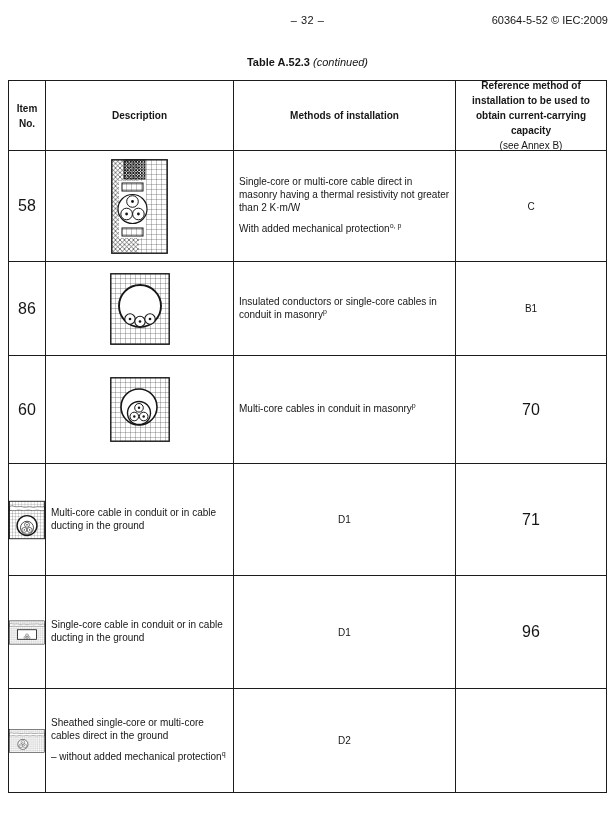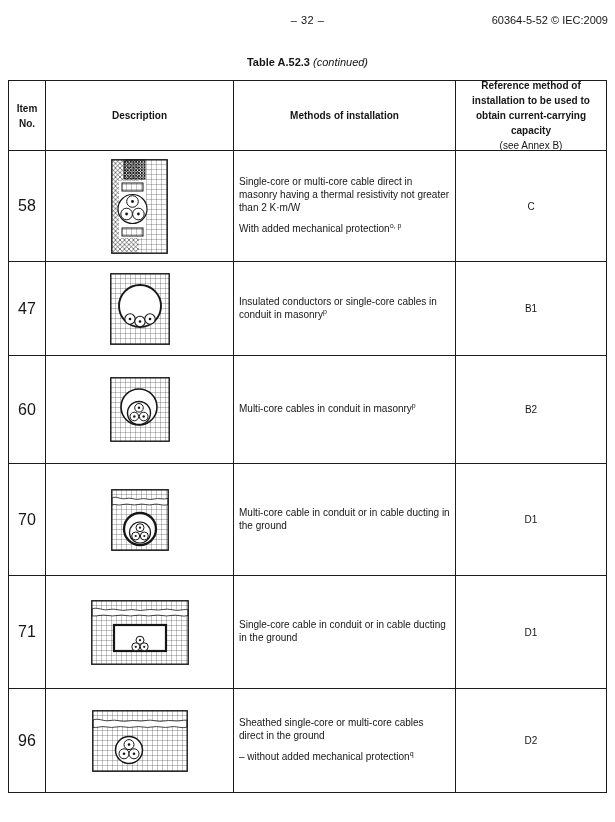--- a/index.html
+++ b/index.html
@@ -94,21 +94,21 @@
         <circle cx="27.4" cy="55" r="1.4" fill="#161616"></circle>
         <rect x="0.8" y="0.8" width="55.4" height="93.4" fill="none" stroke="#161616" stroke-width="1.4"></rect>
       </svg>
     </div>
     <div class="cell desc-cell">
       <p><span>Single-core or multi-core cable direct in masonry having a thermal resistivity not greater than 2 K·m/W</span><sup></sup></p>
       <p class="p2 hide-if-empty"><span>With added mechanical protection</span><sup>o, p</sup></p>
     </div>
     <div class="cell ref-cell">C</div>
 
-    <div class="cell item-cell">47</div>
+    <div class="cell item-cell">86</div>
     <div class="cell">
       <svg width="60" height="72" viewBox="0 0 60 72">
         <defs>
           <pattern id="gr59" width="5" height="5" patternUnits="userSpaceOnUse">
               <path d="M5,0 H0 V5" fill="none" stroke="#3a3a3a" stroke-width="0.6"></path>
             </pattern>
         </defs>
         <rect x="0.8" y="0.8" width="58.4" height="70.4" fill="#fff"></rect>
         <rect x="0.8" y="0.8" width="58.4" height="70.4" fill="url(#gr59)"></rect>
         <circle cx="30" cy="33" r="21" fill="#fff" stroke="#161616" stroke-width="1.9"></circle>
@@ -145,21 +145,20 @@
         <circle cx="29" cy="30.8" r="1.2" fill="#161616"></circle>
         <circle cx="24.3" cy="39.5" r="1.2" fill="#161616"></circle>
         <circle cx="33.7" cy="39.5" r="1.2" fill="#161616"></circle>
         <rect x="0.8" y="0.8" width="58.4" height="63.4" fill="none" stroke="#161616" stroke-width="1.4"></rect>
       </svg>
     </div>
     <div class="cell desc-cell">
       <p><span>Multi-core cables in conduit in masonry</span><sup>p</sup></p>
 
     </div>
-    <div class="cell ref-cell">B2</div>
 
     <div class="cell item-cell">70</div>
     <div class="cell">
       <svg width="58" height="62" viewBox="0 0 58 62">
         <defs>
           <pattern id="gr70" width="5" height="5" patternUnits="userSpaceOnUse">
               <path d="M5,0 H0 V5" fill="none" stroke="#3a3a3a" stroke-width="0.6"></path>
             </pattern>
         </defs>
         <rect x="0.8" y="0.8" width="56.4" height="60.4" fill="#fff"></rect>

